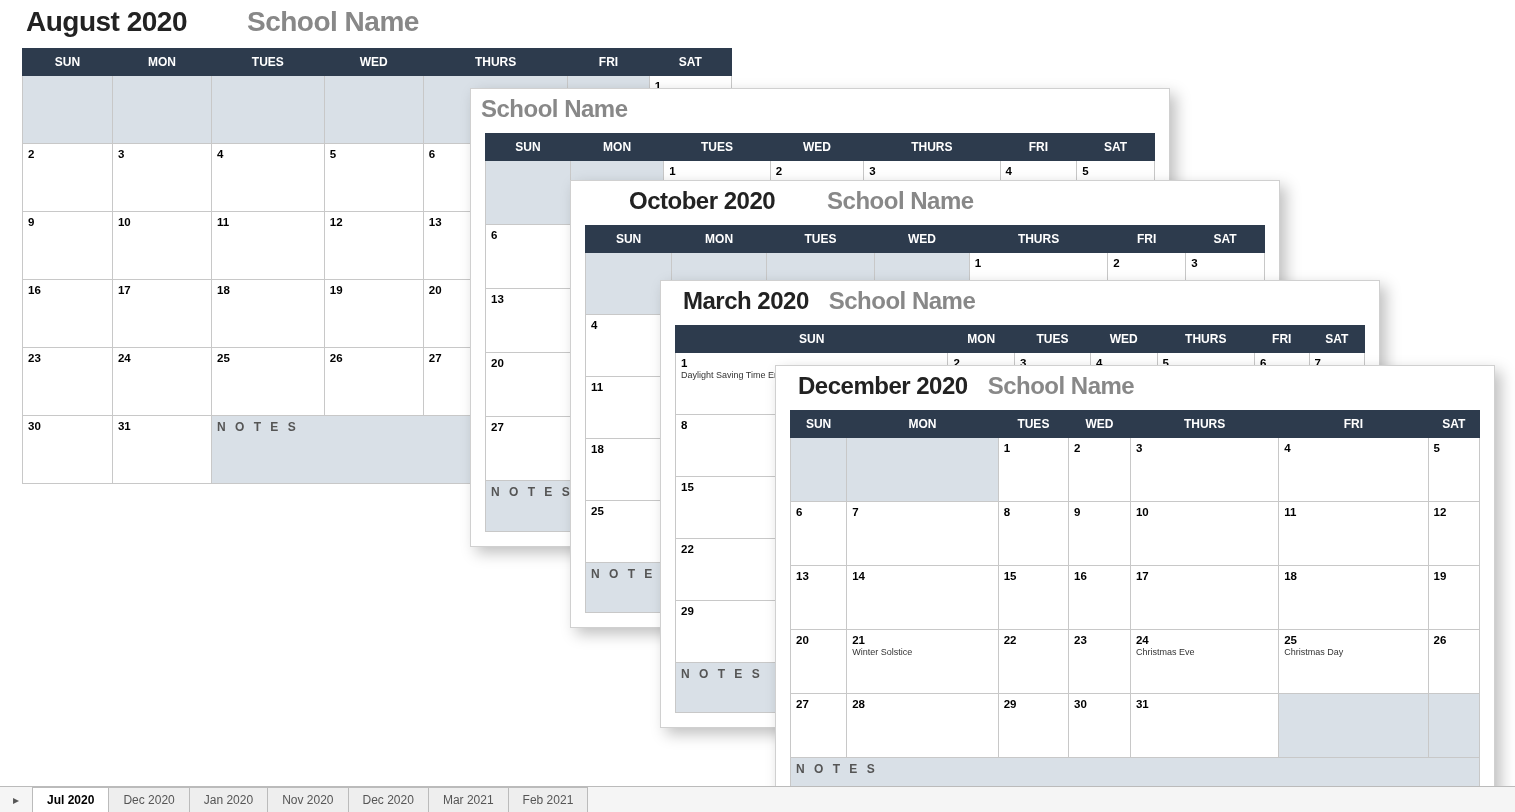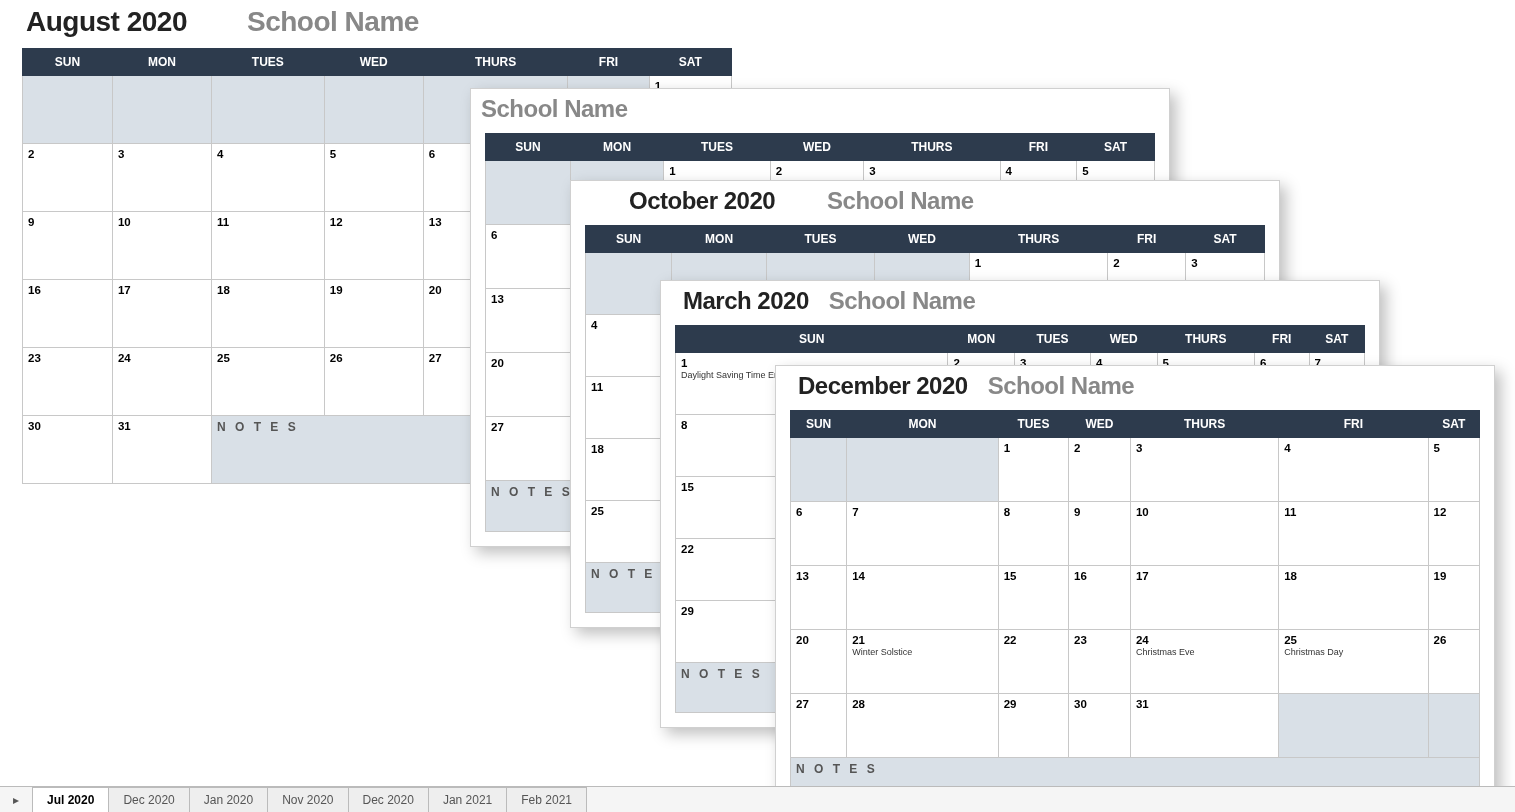--- a/index.html
+++ b/index.html
@@ -385,16 +385,16 @@
   </div>
 
 <div class="tabs">
   <div class="nav-arrow">▸</div>
   <div id="tabrow" style="display:flex">
       <div class="tab active">Jul 2020</div>
       <div class="tab">Dec 2020</div>
       <div class="tab">Jan 2020</div>
       <div class="tab">Nov 2020</div>
       <div class="tab">Dec 2020</div>
-      <div class="tab">Jan 2021</div>
+      <div class="tab">Mar 2021</div>
       <div class="tab">Feb 2021</div>
     </div>
 </div>
 
 </body></html>

